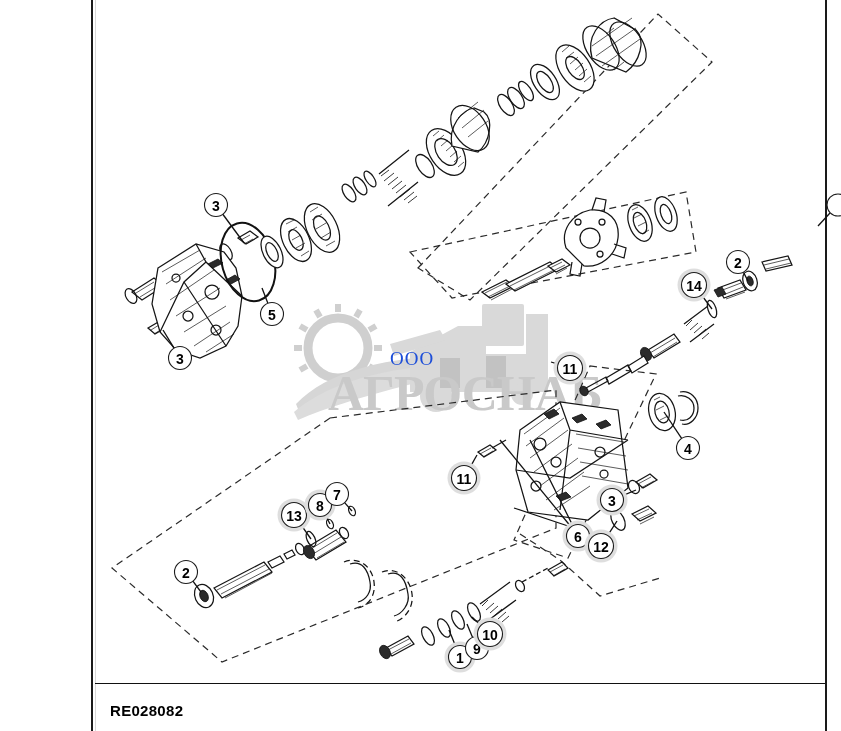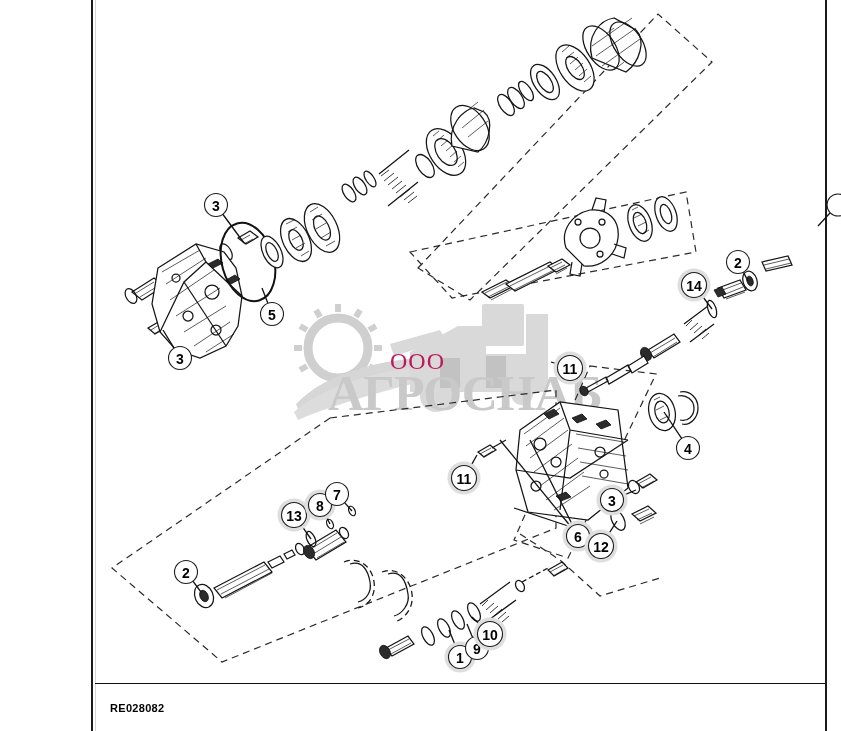--- a/index.html
+++ b/index.html
@@ -17,36 +17,36 @@
   }
   .border-line { position: absolute; background: #1a1a1a; }
   #border-left  { left: 91px;  top: 0;    width: 2px;  height: 731px; }
   #border-right { left: 825px; top: 0;    width: 2px;  height: 731px; }
   #border-left-thin  { left: 95px;  top: 0; width: 1px; height: 731px; background:#d8d8d8; }
   #footer-rule { left: 95px; top: 683px; width: 730px; height: 1px; background: #111; }
 
   #partnum {
     position: absolute;
     left: 110px; top: 702px;
-    font-size: 11px;
+    font-size: 15px;
     font-weight: bold;
     letter-spacing: 0.3px;
     color: #000;
     white-space: nowrap;
   }
 
   #watermark {
     position: absolute;
     left: 290px; top: 296px;
     width: 290px; height: 136px;
     pointer-events: none;
   }
   #wm-text-small {
     position: absolute; left: 100px; top: 52px;
-    font-size: 24px; color: #be185d; letter-spacing: 1px;
+    font-size: 19px; color: #1d4ed8; letter-spacing: 1px;
     font-family: "Liberation Serif", serif;
   }
   #wm-text-big {
     position: absolute; left: 38px; top: 68px;
     font-size: 50px; font-weight: bold; color: #c9c9c9;
     font-family: "Liberation Serif", serif;
     letter-spacing: -1px;
   }
 
   svg { position: absolute; left: 0; top: 0; }

